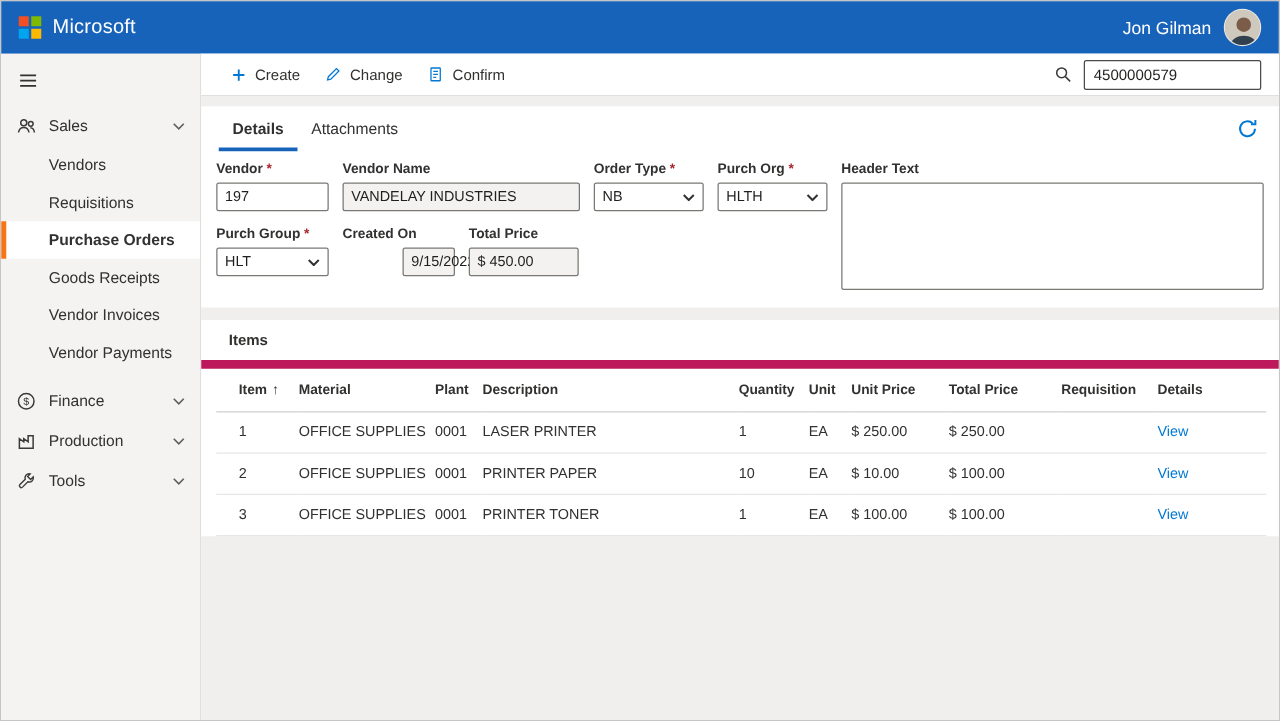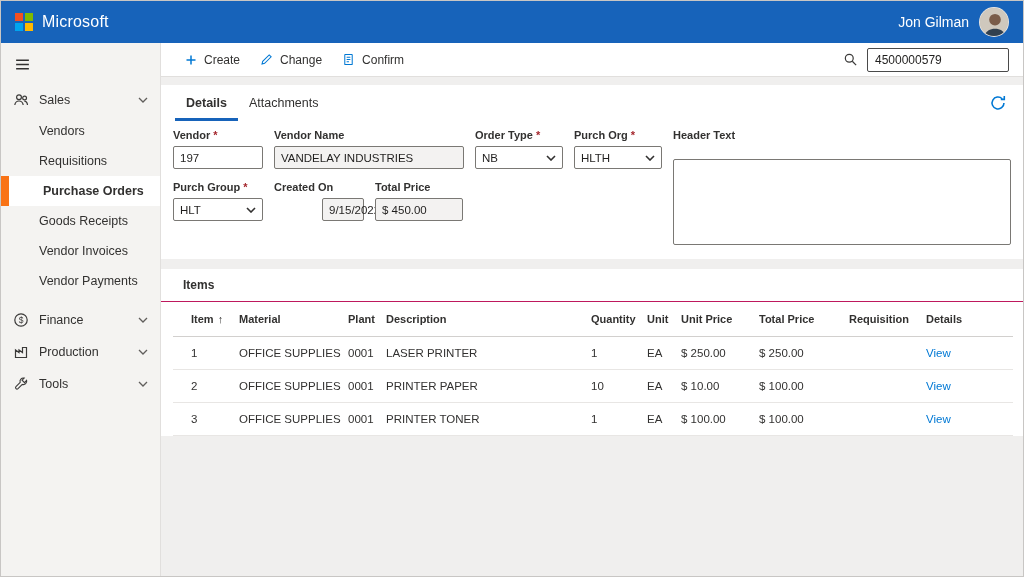--- a/index.html
+++ b/index.html
@@ -24,21 +24,21 @@
   .app { flex:1; display:flex; min-height:0; }
   .sidebar { width:160px; flex:0 0 160px; background:#f4f3f1; border-right:1px solid #e1dfdd; padding-top:4px; }
   .main { flex:1; min-width:0; background:#f0efee; display:flex; flex-direction:column; }
 
   
   .hamburger { padding:9px 13px 7px; cursor:pointer; }
   .nav-item { display:flex; align-items:center; gap:10px; padding:8px 12px; font-size:12.5px; cursor:pointer; color:#323130; }
   .nav-item .nicon { width:16px; height:16px; display:inline-flex; color:#3b3a39; flex:0 0 16px; }
   .nav-item .chev { margin-left:auto; color:#605e5c; display:inline-flex; }
   .sub-item { padding:8px 12px 8px 38px; font-size:12.5px; cursor:pointer; }
-  .sub-item.selected { background:#ffffff; border-left:8px solid #f97316; padding-left:34px; font-weight:bold; }
+  .sub-item.selected { background:#ffffff; border-left:4px solid #f97316; padding-left:34px; font-weight:bold; }
   .nav-gap { height:8px; }
 
   
   .toolbar { background:#fff; height:34px; flex:0 0 34px; display:flex; align-items:center; padding:0 14px; border-bottom:1px solid #e1dfdd; }
   .tbtn { display:flex; align-items:center; gap:7px; background:none; border:none; font-family:inherit; font-size:12px; color:#323130; padding:4px 10px; cursor:pointer; }
   .tbtn .ticon { display:inline-flex; }
   .searchbar { margin-left:auto; display:flex; align-items:center; gap:9px; }
   .search-input { width:142px; height:24px; border:1px solid #4a4a4a; border-radius:2px; padding:0 7px; font-family:inherit; font-size:12px; color:#201f1e; }
 
   
@@ -58,25 +58,25 @@
   .frow { display:flex; gap:11px;align-items:center; }
   .field { display:flex; flex-direction:column; }
   .flabel { font-size:11px; font-weight:bold; color:#323130; margin-bottom:5px; white-space:nowrap; }
   .req { color:#a4262c; margin-left:3px; }
   .w90{width:90px}.w190{width:190px}.w88{width:88px}
   .control { height:23px; border:1px solid #7a7874; border-radius:2px; font-family:inherit; font-size:11.5px; color:#201f1e; padding:0 6px; background:#fff; }
   input.control { width:100%; }
   .readonly { background:#f3f2f1; display:flex; align-items:center; }
   .readonly.withicon { justify-content:space-between;margin-left:48px; }
   .select { display:flex; align-items:center; justify-content:space-between; cursor:pointer; background:#fff; }
-  .form-right { margin-left:11px;gap:13px; }
+  .form-right { margin-left:11px; }
   .form-right textarea { width:338px; height:86px; border:1px solid #7a7874; border-radius:2px; resize:none; font-family:inherit; font-size:11.5px; padding:4px 6px; }
 
   
-  .items-title { font-size:12px; font-weight:bold; padding:9px 22px; border-bottom:1px solid #be185d; }
+  .items-title { font-size:12px; font-weight:bold; padding:9px 22px; border-bottom:7px solid #be185d; }
   table.items-table { border-collapse:collapse; table-layout:fixed; width:calc(100% - 24px); margin:0 12px; }
   .items-table th { font-size:11px; font-weight:bold; text-align:left; padding:11px 6px 11px 0; border-bottom:1px solid #d2d0ce; white-space:nowrap; }
   .items-table td { font-size:11.5px; padding:10px 6px 10px 0; border-bottom:1px solid #e8e6e4; white-space:nowrap; overflow:hidden; }
   .items-table th:first-child, .items-table td:first-child { padding-left:18px; }
   .sort { font-weight:normal; margin-left:4px; }
   a.view { color:#0078d4; text-decoration:none; cursor:pointer; }
 </style>
 </head>
 <body>
 

